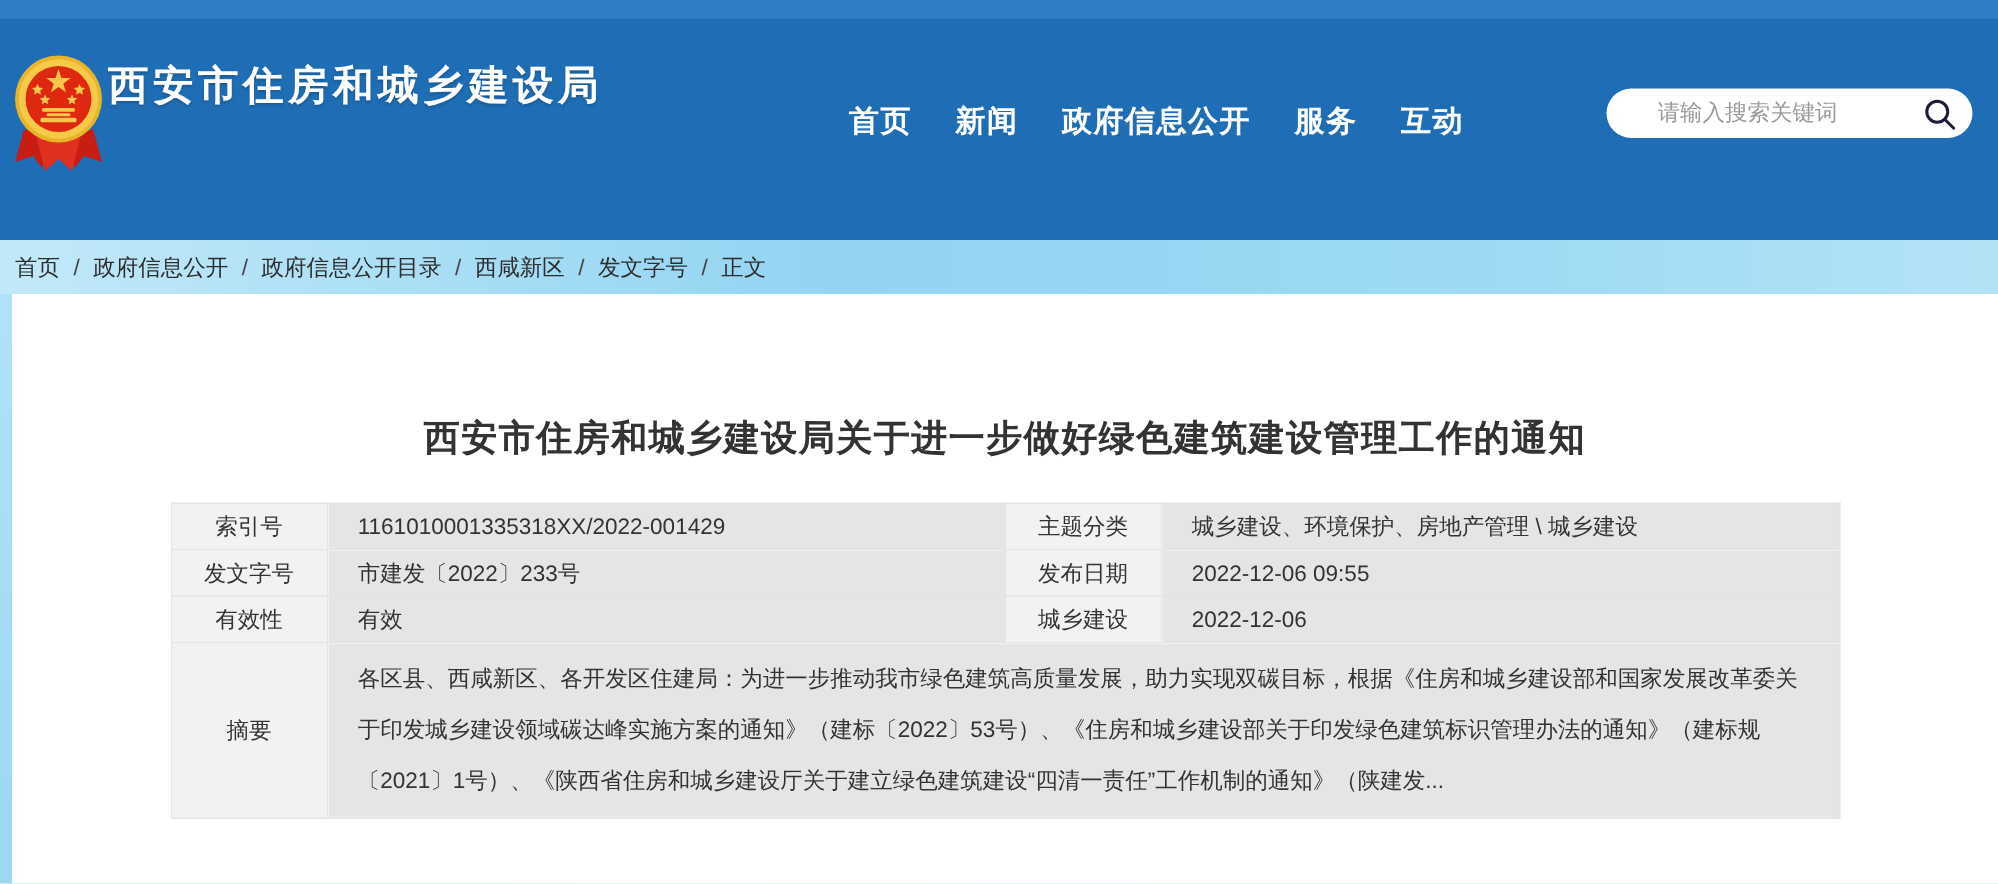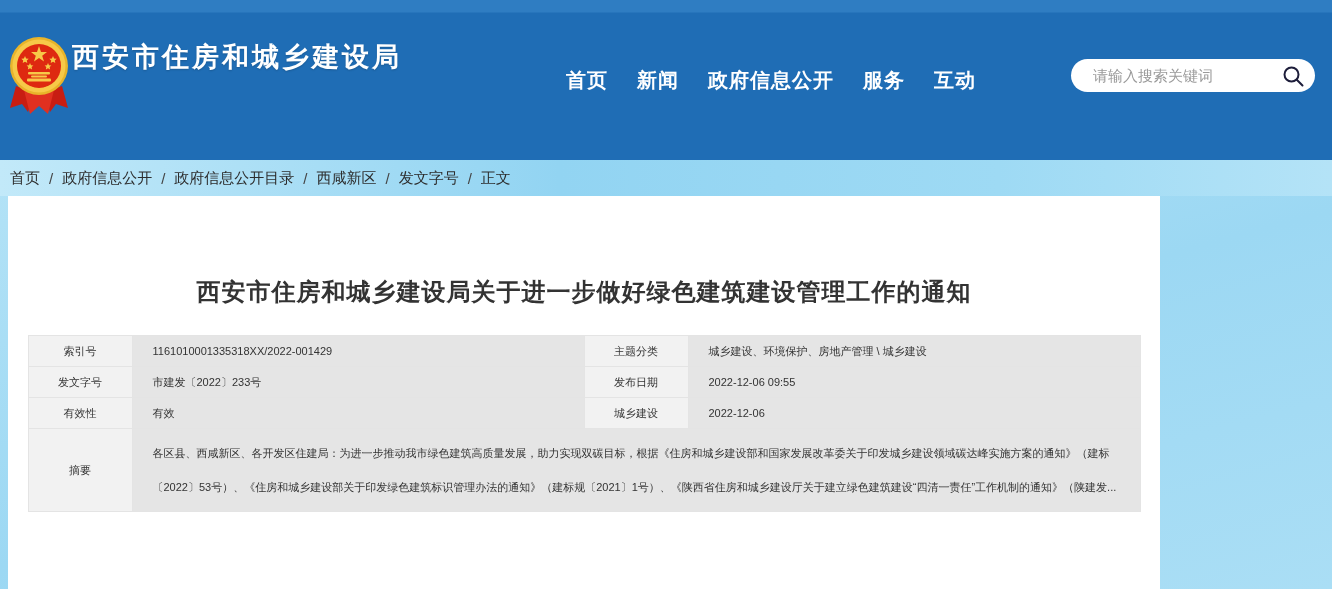--- a/index.html
+++ b/index.html
@@ -24,45 +24,45 @@
   }
   .nav { position:absolute; left:566px; top:67px; display:flex; gap:29px;
          color:#fff; font-size:20px; font-weight:600; letter-spacing:1px; }
   .nav-item { cursor:pointer; white-space:nowrap; }
   .search {
     position:absolute; left:1071px; top:59px; width:244px; height:33px;
     background:#fff; border-radius:17px; display:flex; align-items:center;
   }
   .search input {
     border:none; outline:none; background:transparent; flex:1;
-    padding:0 0 0 22px; font-size:15px; color:#737373; min-width:0;
+    padding:0 0 0 22px; font-size:15px; color:#737373; min-width:0;margin-left:12px;
   }
   .search input::placeholder { color:#9a9a9a; }
   .search-btn { width:26px; height:26px; margin-right:9px; cursor:pointer; flex:none;
                 display:flex; align-items:center; justify-content:center; }
 
   
   .breadcrumb {
     position:absolute; top:160px; left:0; width:1332px; height:36px;
     background:linear-gradient(90deg,#c2e9f9 0%,#92d4f2 42%,#9edaf4 75%,#b4e3f7 100%);
     display:flex; align-items:center; padding-left:10px;
     font-size:15px; color:#2d2d2d;
   }
   .crumb { cursor:pointer; }
   .crumb-sep { margin:0 9px; color:#444; }
 
   
-  .card { position:absolute; top:196px; left:8px; width:1152px; height:393px; background:#fff; }
+  .card { position:absolute; top:196px; left:8px; width:1324px; height:393px; background:#fff; }
   .doc-title {
     padding-top:64px; text-align:center;
     font-size:24px; font-weight:bold; color:#333; letter-spacing:1px;
   }
   .meta-table {
     width:1112px; margin:27px auto 0; border-collapse:collapse;
-    font-size:11px; color:#333; table-layout:fixed;
+    font-size:15px; color:#333; table-layout:fixed;
   }
   .meta-table td { border:1px solid #e4e4e4; height:31px; overflow:hidden; white-space:nowrap; }
   .meta-table td.lbl { background:#f2f2f2; text-align:center; color:#333; }
   .meta-table td.val { padding:0 12px 0 20px; background:#e5e5e5; }
   .meta-table td.summary {
     white-space:normal; line-height:34px; padding:7px 20px; height:auto; color:#333;
   }
 </style>
 </head>
 <body>

